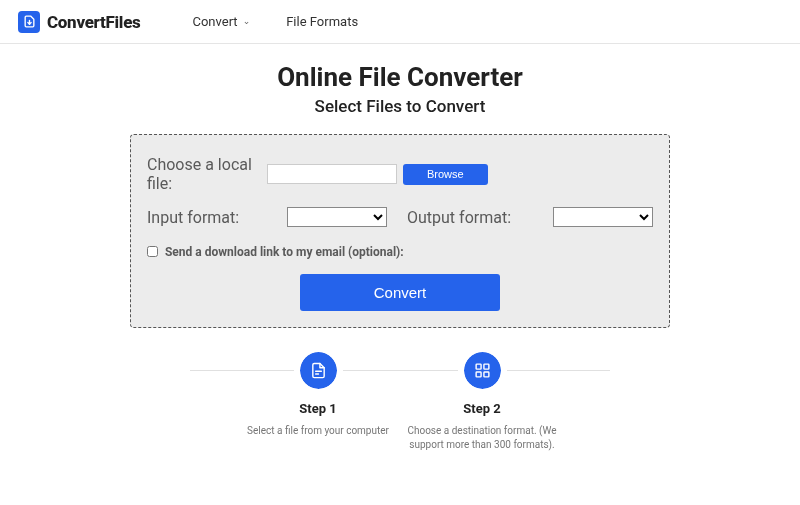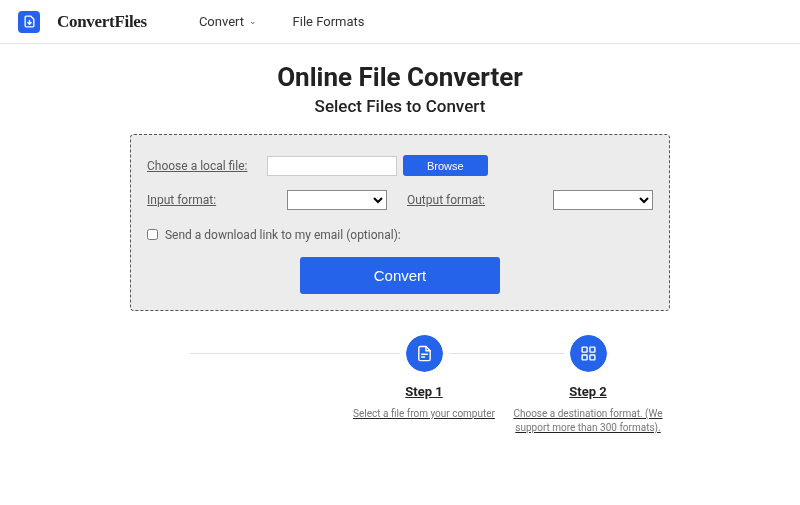--- a/index.html
+++ b/index.html
@@ -24,22 +24,21 @@
   .header{
     display:flex;
     align-items:center;
     height:44px;
     padding:0 18px;
     border-bottom:1px solid var(--border);
   }
   .logo{
     display:flex;
     align-items:center;
-    gap:17px;
-    font-family:Liberation Serif, serif;
+    gap:7px;
   }
   .logo-mark{
     width:22px;height:22px;
     background:var(--blue);
     border-radius:4px;
     display:flex;align-items:center;justify-content:center;
   }
   .logo-mark svg{width:13px;height:13px;}
   .logo-text{
     font-size:17px;
@@ -84,23 +83,22 @@
     border-radius:4px;
     padding:20px 16px 16px;
     text-align:left;
   }
   .row{
     display:flex;
     align-items:center;
     margin-bottom:14px;
   }
   .lbl{
-    font-size:12px;
+    font-size:16px;
     color:var(--muted);
-    text-decoration:underline;
   }
   .lbl1{width:120px;}
   .file-input{
     width:130px;height:20px;
     background:#fff;border:1px solid #ccc;
     margin-right:6px;
   }
   .browse{
     height:21px;
     padding:0 24px;
@@ -115,39 +113,38 @@
   .sel{
     height:20px;
     background:#fff;
     border:1px solid #888;
     font-size:11px;
   }
   .sel-in{width:100px;}
   .sel-out{width:100px;margin-left:auto;}
   .check-row{margin-top:6px;margin-bottom:14px;}
   .check-row input{width:11px;height:11px;margin:0 3px 0 0;vertical-align:middle;}
-  .check-row label{font-size:12px;color:var(--muted);}
+  .check-row label{font-size:12px;color:var(--muted);font-weight:bold;}
   .convert-wrap{text-align:center;}
   .convert{
     width:200px;height:37px;
     background:var(--blue);
     color:#fff;
     border:none;
     border-radius:3px;
     font-size:15px;
     cursor:pointer;
   }
   
   .steps{
     width:540px;
     margin:24px auto 0;
     display:flex;
-    justify-content:flex-end;
+    justify-content:center;
     position:relative;
-    text-decoration:underline;
   }
   .steps::before{
     content:'';
     position:absolute;
     top:18px;left:60px;right:60px;
     height:1px;background:#E0E0E0;
     z-index:0;
   }
   .step{
     width:164px;

